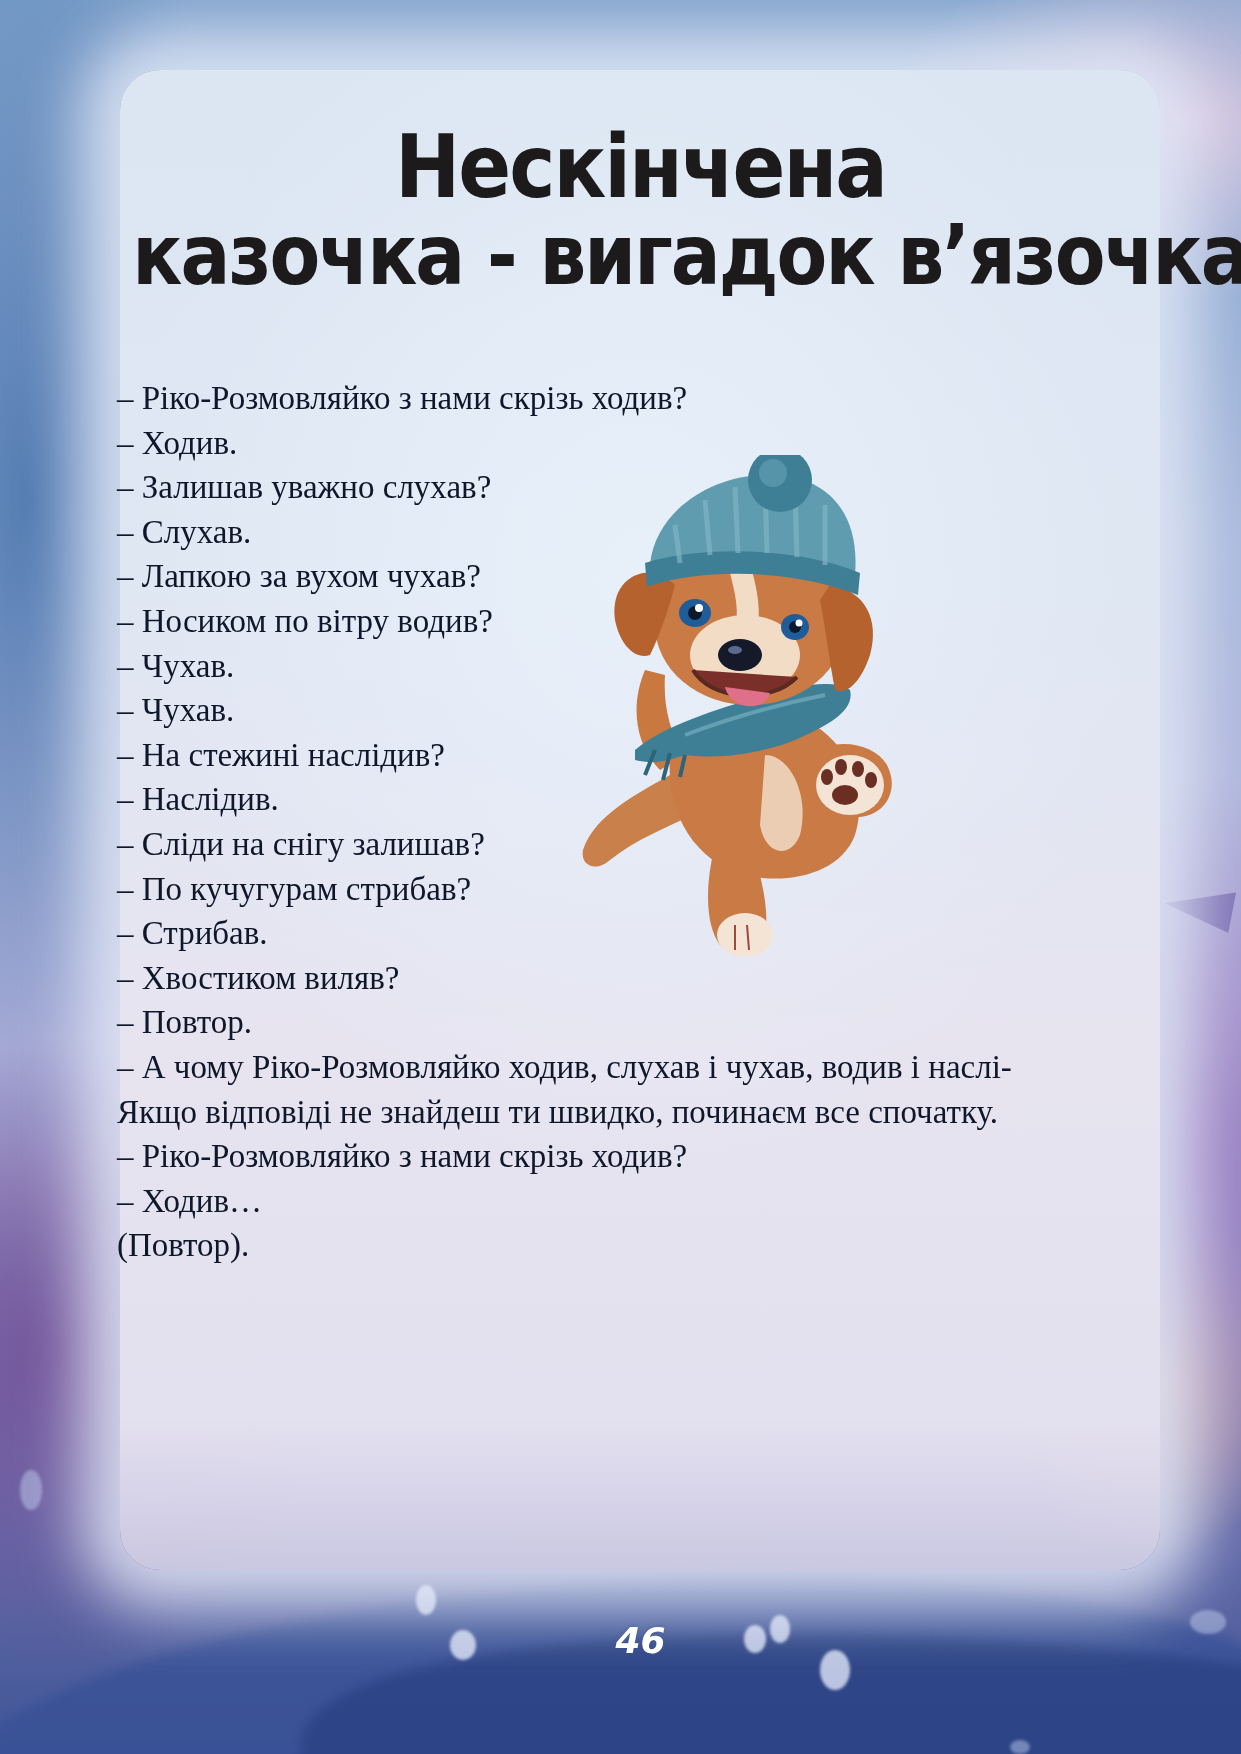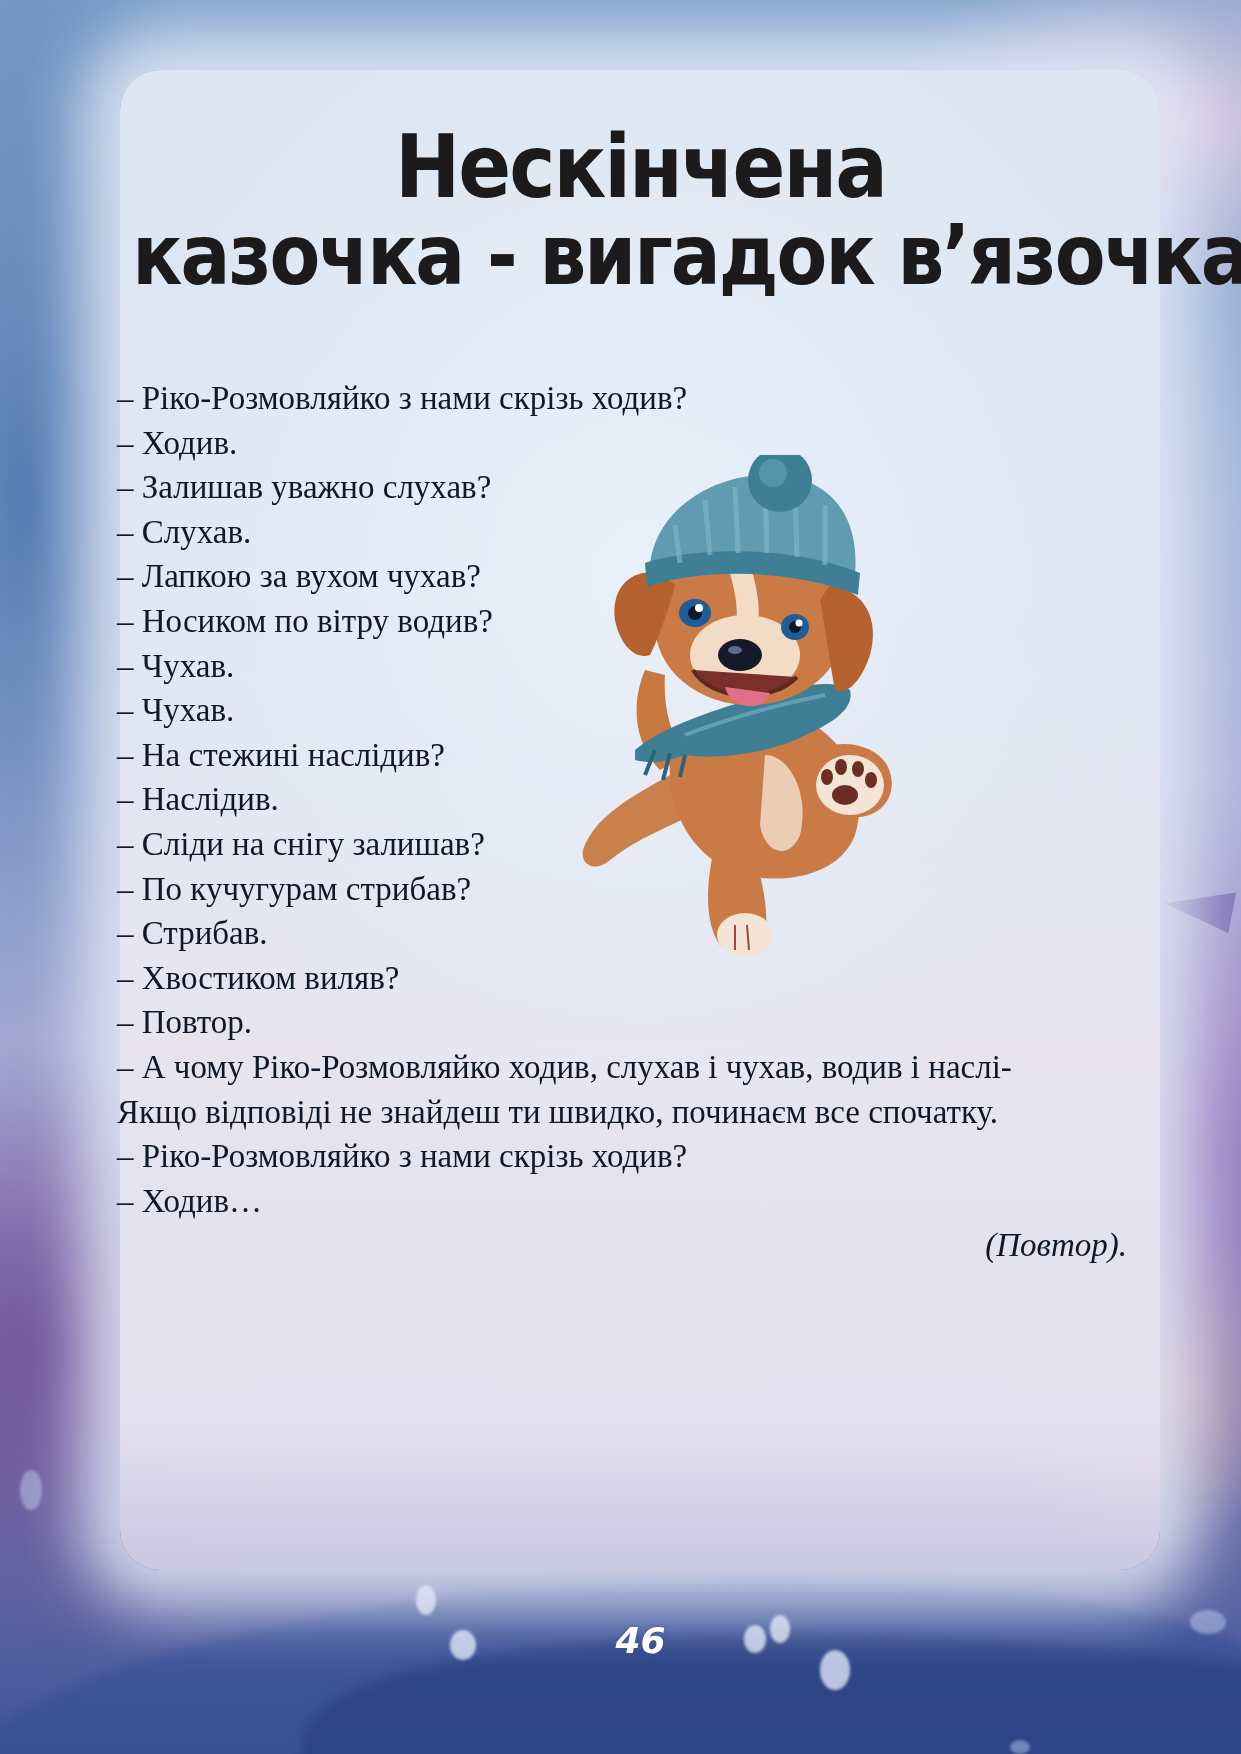--- a/index.html
+++ b/index.html
@@ -102,22 +102,20 @@
       list-style: none;
       font-size: 33px;
       line-height: 44.6px;
       color: #0f172a;
       font-family: "Liberation Serif", serif;
     }
     .poem li {
       white-space: nowrap;
     }
     .poem li.italic {
-      font-style: italic;
-      text-align: right;
     }
 
     
     .puppy {
       position: absolute;
       left: 575px;
       top: 455px;
       width: 400px;
       height: 600px;
     }

